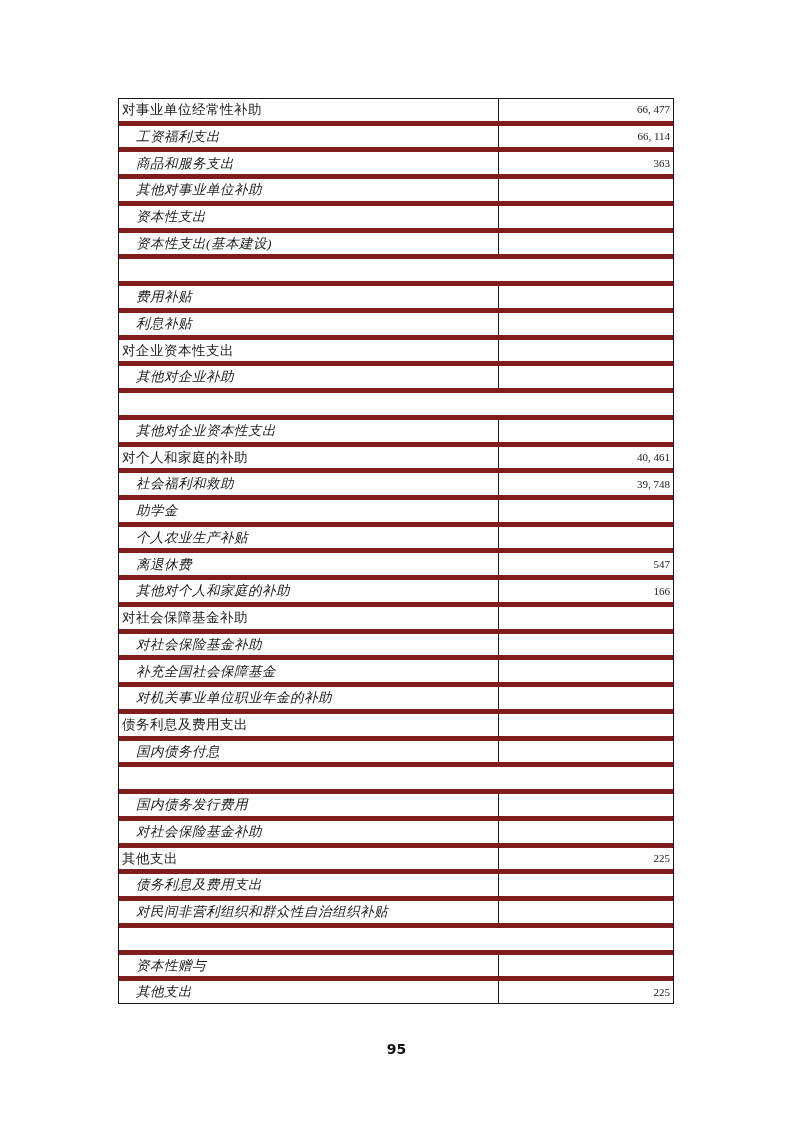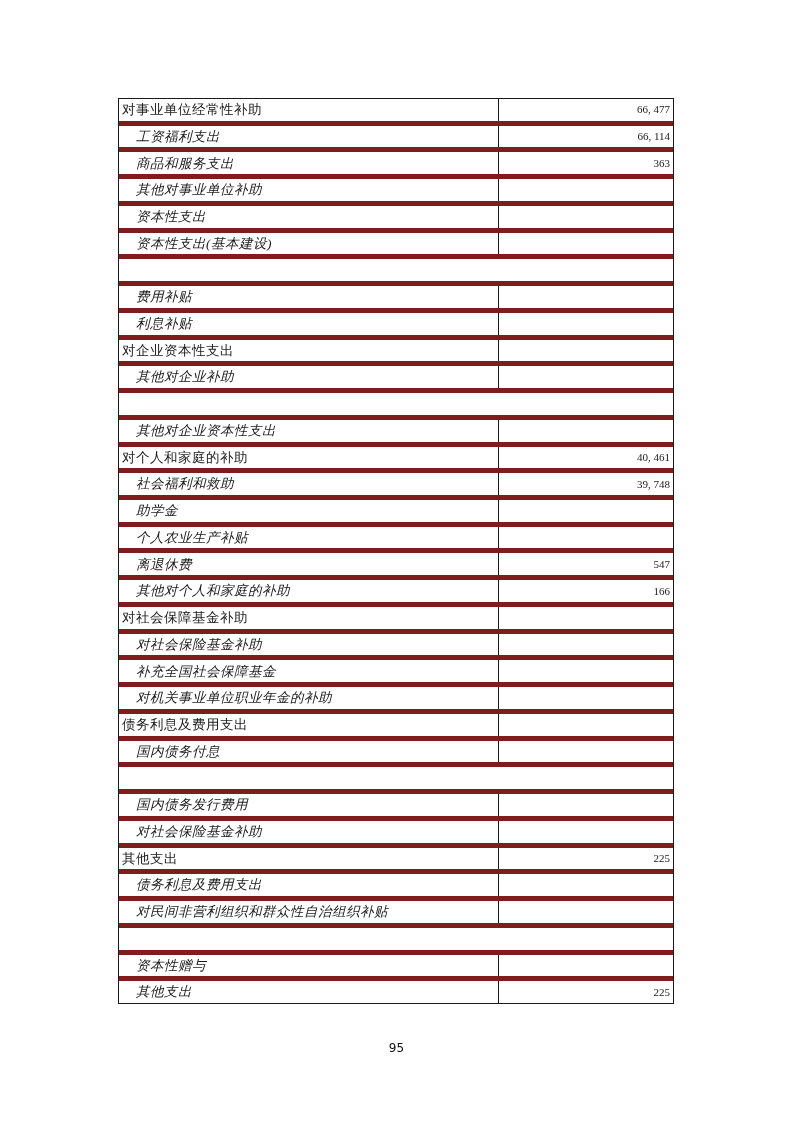--- a/index.html
+++ b/index.html
@@ -48,22 +48,22 @@
     padding-right: 3px;
     font-size: 11px;
   }
   .page-number {
     position: absolute;
     left: 0;
     top: 1041px;
     width: 100%;
     text-align: center;
     font-family: "DejaVu Sans", "Liberation Sans", sans-serif;
-    font-size: 12px;
-    font-weight: 400;
+    font-size: 14px;
+    font-weight: 700;
     color: #111;
   }
 </style>
 </head>
 <body>
 
 <div class="budget-table" id="budget-table">
     <div class="row">
       <div class="cell label lvl0">对事业单位经常性补助</div>
       <div class="cell value">66, 477</div>

